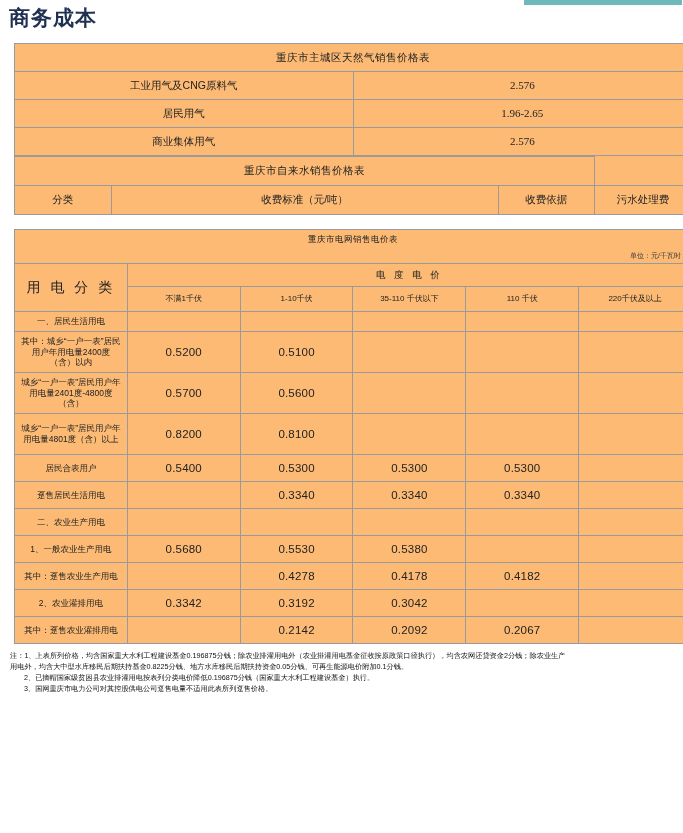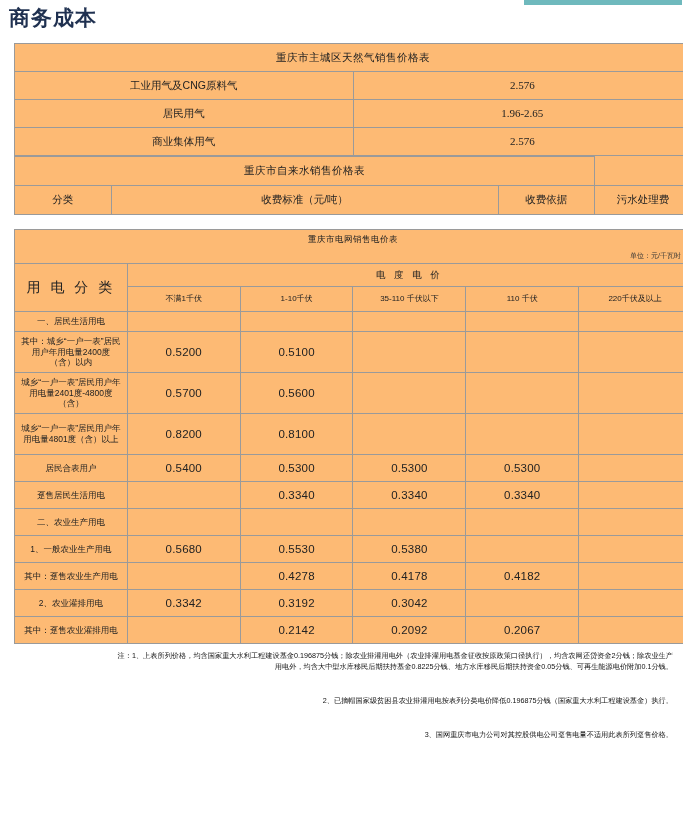--- a/index.html
+++ b/index.html
@@ -95,22 +95,22 @@
   #power-table tr.tall-row td { height: 40px; }
   #power-table tr.mid-row td { height: 26px; }
   #power-table tr.thick-top td { border-top: 1.6px solid #7d7d7d; }
 
   .notes {
     margin: 6px 10px 0 10px;
     font-size: 7.2px;
     line-height: 11px;
     color: #111;
   }
-  .notes div { white-space: nowrap; text-align: right; }
-  .notes .indent { padding-left: 14px; margin-top: 23px; }
+  .notes div { white-space: nowrap; }
+  .notes .indent { padding-left: 14px; }
 </style>
 </head>
 <body>
 
 <div class="teal-bar"></div>
 
 <h1 class="page-title">商务成本</h1>
 
 <div class="table-wrap">
   <table class="pt" id="gas-table">

